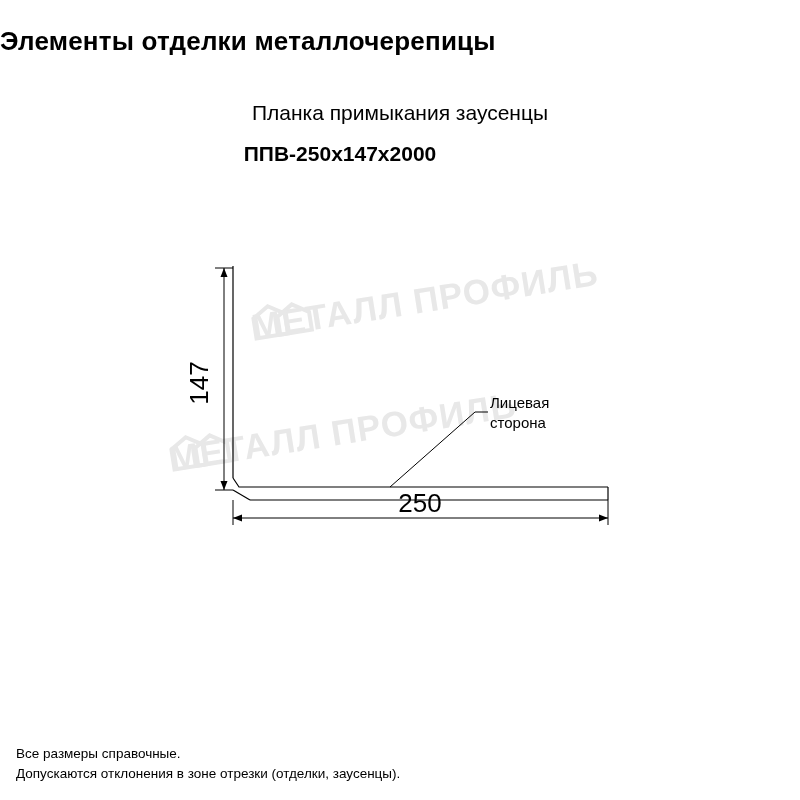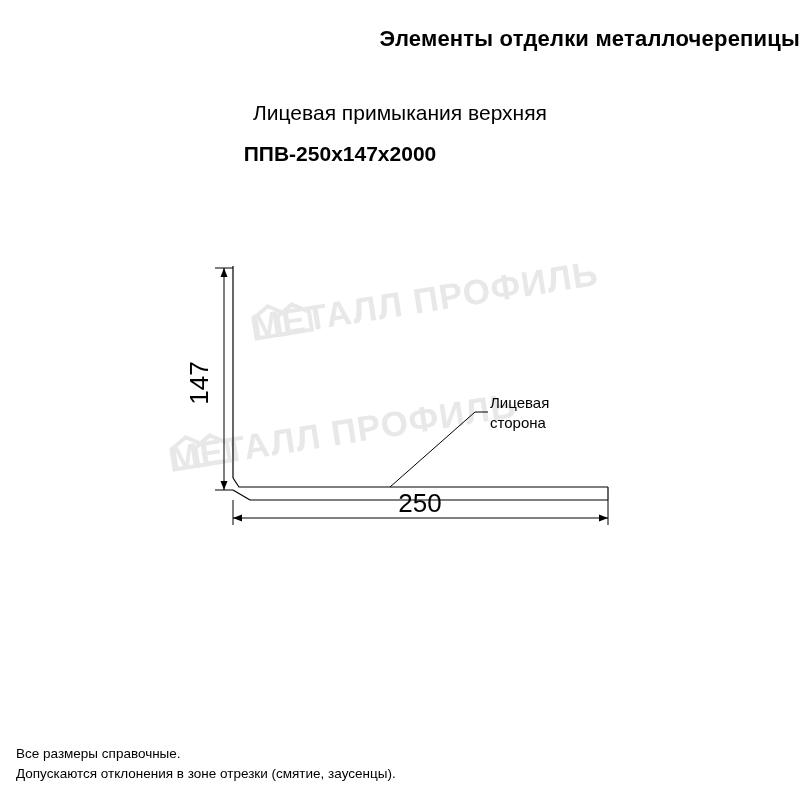--- a/index.html
+++ b/index.html
@@ -20,22 +20,22 @@
     position: absolute;
     inset: 0;
   }
 
   
   .title-main {
     position: absolute;
     top: 26px;
     left: 0;
     width: 800px;
-    text-align: right;
-    font-size: 22px;
+    text-align: left;
+    font-size: 26px;
     font-weight: bold;
     letter-spacing: 0.2px;
     white-space: nowrap;
   }
   .title-sub {
     position: absolute;
     top: 101px;
     left: 0;
     width: 800px;
     text-align: center;
@@ -129,21 +129,21 @@
     </g>
   </svg>
   <svg class="wm-logo" style="top:425px; left:166px;" width="70" height="52" viewBox="0 0 70 52">
     <g transform="rotate(-9 35 26)" fill="none" stroke="#e8e8e8" stroke-width="4">
       <path d="M6 40 L6 20 L22 10 L38 20 L38 40 Z"></path>
       <path d="M30 40 L30 22 L46 12 L62 22 L62 40 Z"></path>
     </g>
   </svg>
 
   <div class="title-main">Элементы отделки металлочерепицы</div>
-  <div class="title-sub">Лицевая примыкания верхняя</div>
+  <div class="title-sub">Планка примыкания заусенцы</div>
   <div class="title-code">ППВ-250x147x2000</div>
 
   <div class="drawing">
     <svg width="620" height="400" viewBox="0 0 620 400">
 
       <g stroke="#000" stroke-width="1" fill="none">
 
         <line x1="115" y1="68" x2="133" y2="68"></line>
 
         <line x1="124" y1="68" x2="124" y2="290"></line>
@@ -184,16 +184,16 @@
       <text class="dim-text" x="108" y="183" text-anchor="middle" transform="rotate(-90 108 183)">147</text>
       <text class="dim-text" x="320" y="312" text-anchor="middle">250</text>
 
       <text class="label-text" x="390" y="208">Лицевая</text>
       <text class="label-text" x="390" y="228">сторона</text>
     </svg>
   </div>
 
   <div class="footer">
     <div>Все размеры справочные.</div>
-    <div>Допускаются отклонения в зоне отрезки (смятие, заусенцы).</div>
+    <div>Допускаются отклонения в зоне отрезки (отделки, заусенцы).</div>
   </div>
 
 </div>
 
 </body></html>

